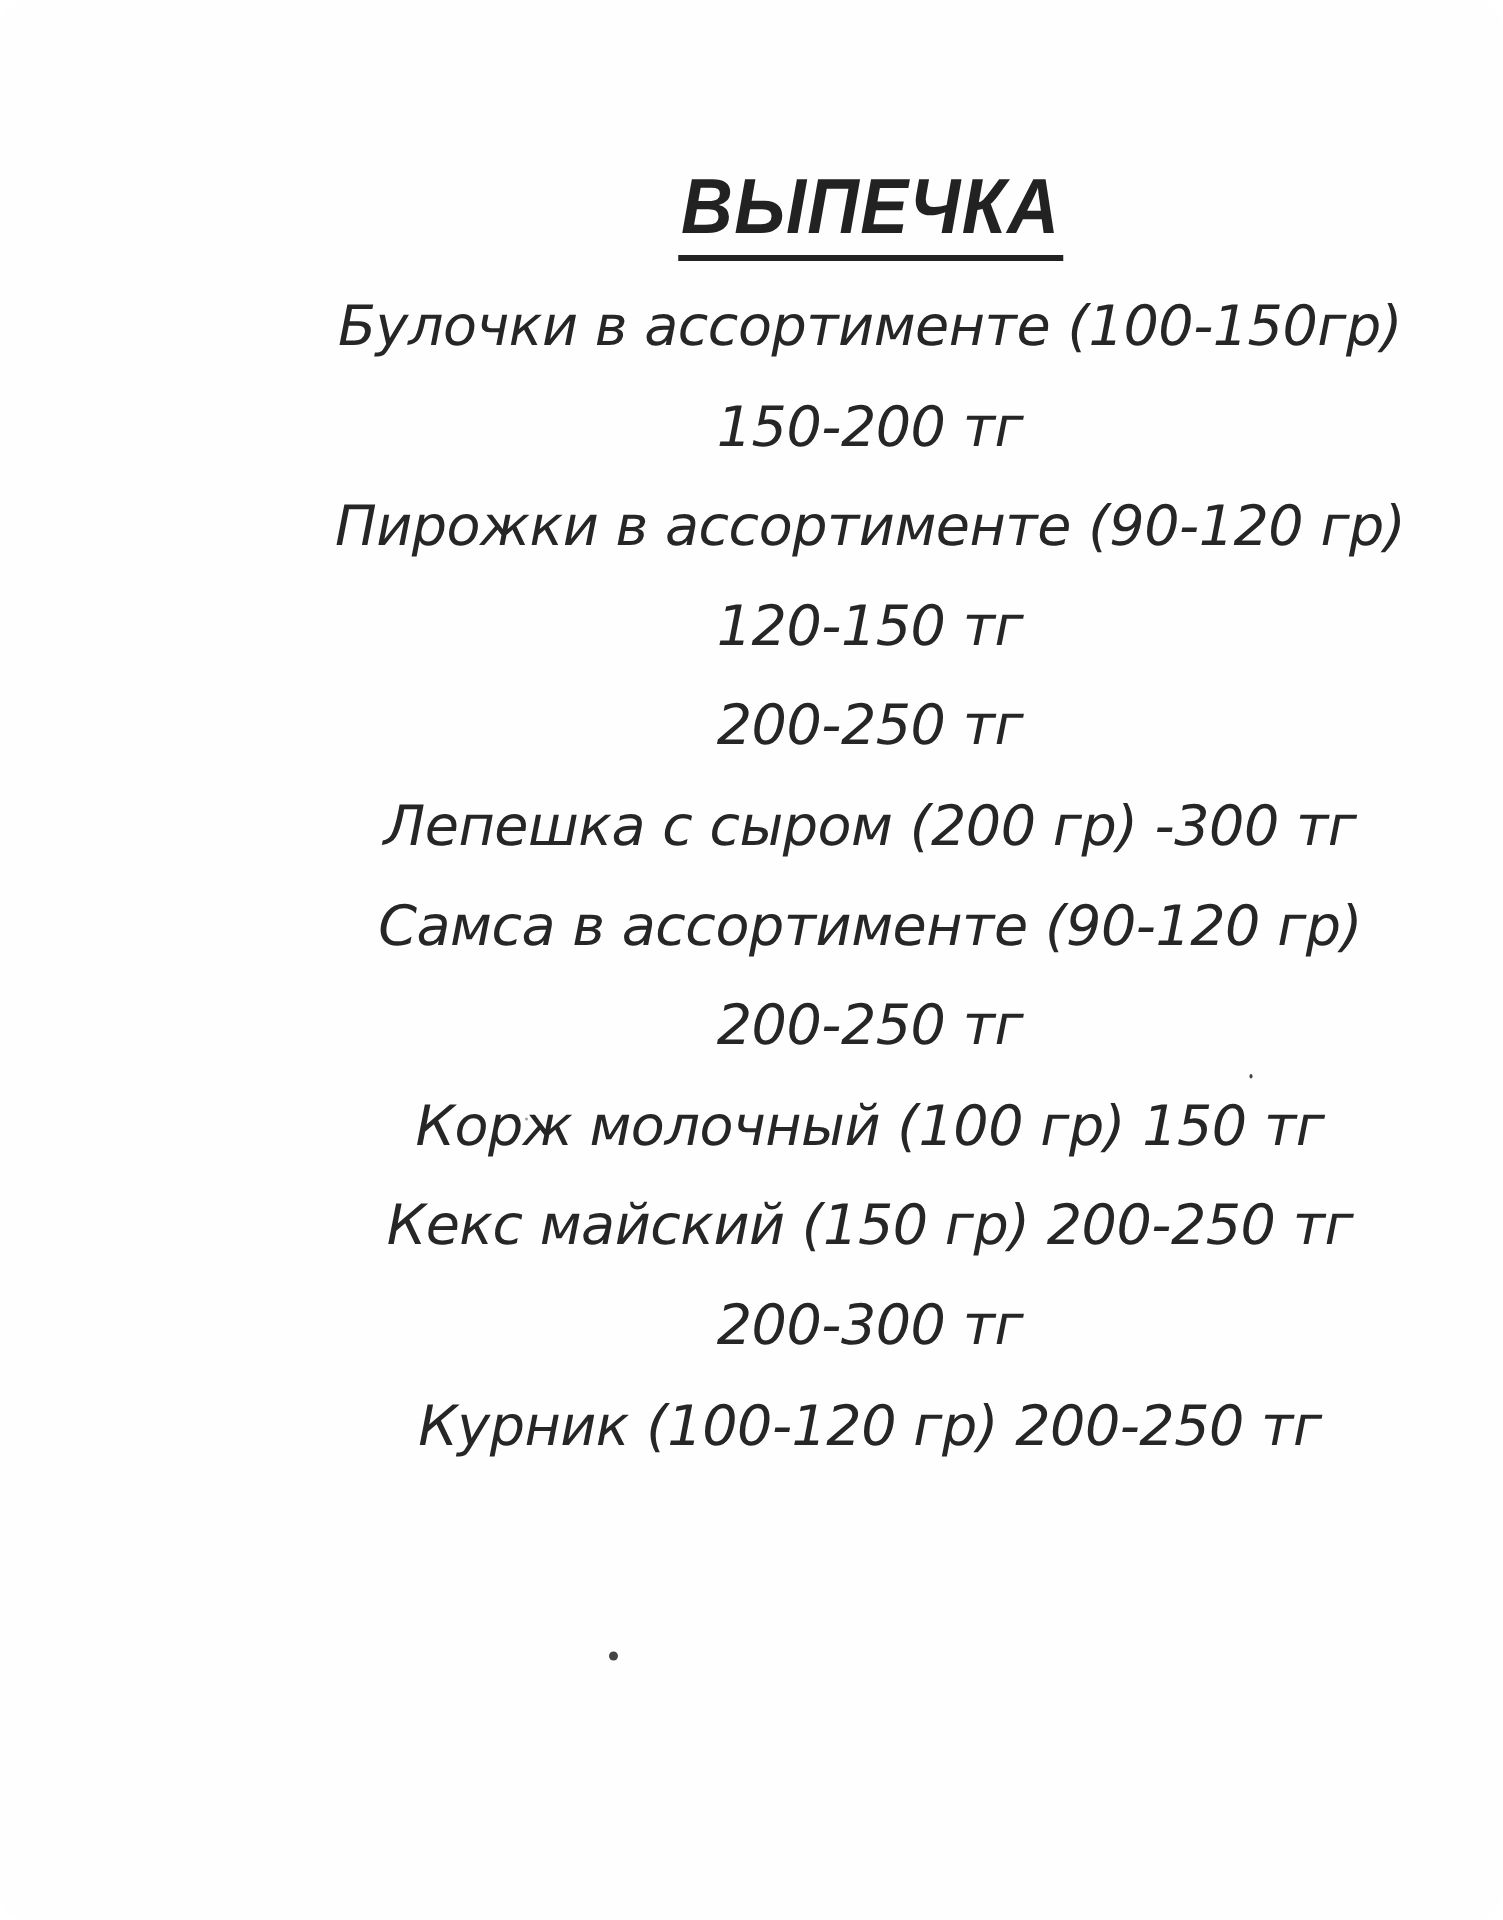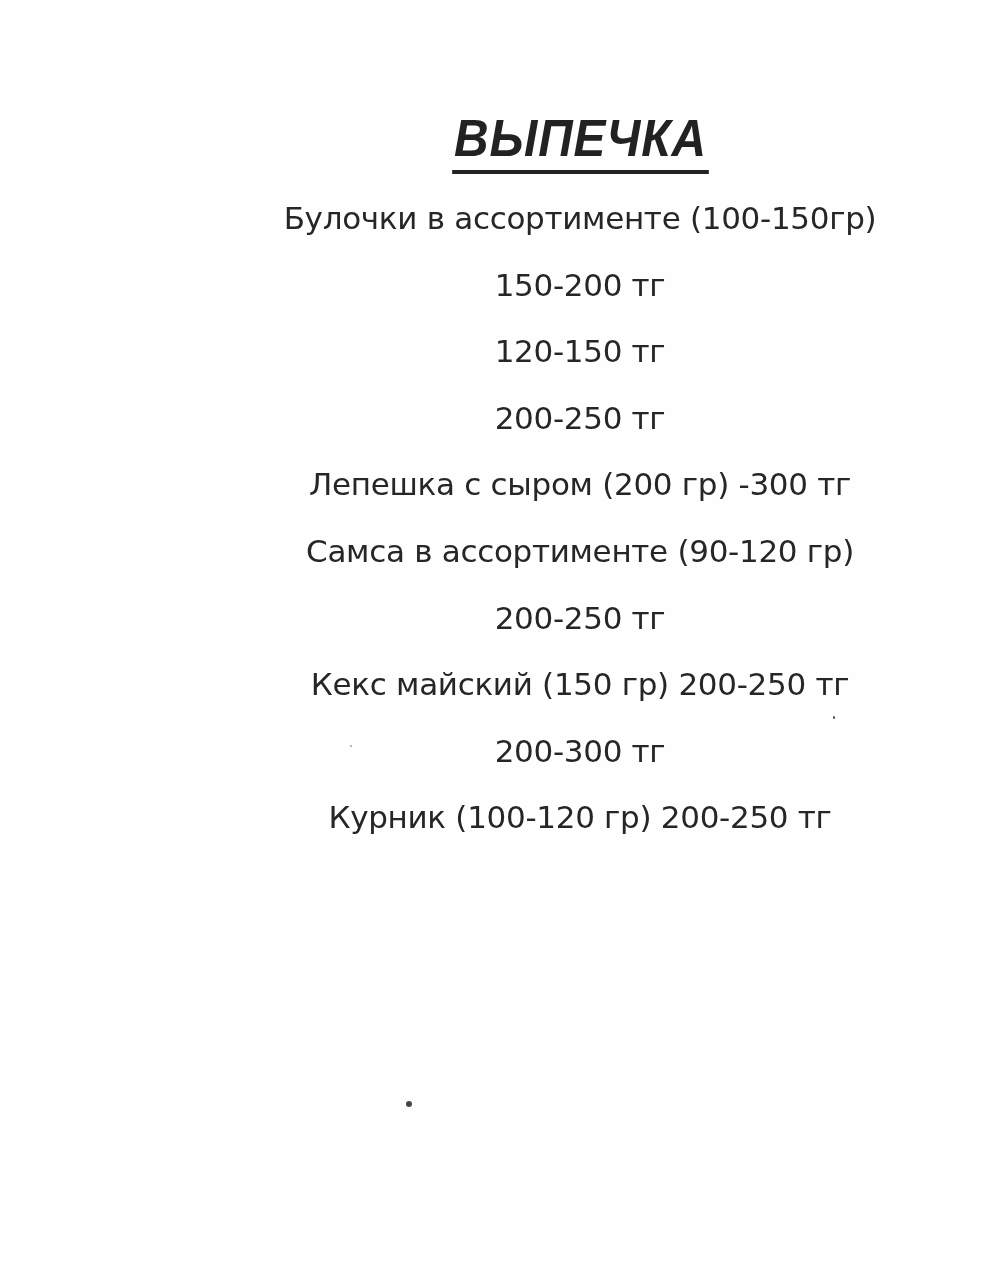--- a/index.html
+++ b/index.html
@@ -24,41 +24,44 @@
     }
     .title span {
       display: inline-block;
       border-bottom: 4px solid #222222;
       padding: 0 2px 2px 2px;
       transform: scaleX(0.92);
     }
     .lines { position: absolute; left: 0; width: 820px; top: 190px; }
     .line {
       height: 66.6px; line-height: 56px;
-      font-size: 31px; letter-spacing: -0.3px;
+      font-size: 37px; letter-spacing: -0.3px;
       white-space: nowrap;
+      font-style: italic;
     }
     .speck { position: absolute; border-radius: 50%; background: #444; }
   </style>
 </head>
 <body>
 
 <div class="page">
   <div class="content">
     <div class="title">
       <span>ВЫПЕЧКА</span>
     </div>
     <div class="lines">
       <div class="line">Булочки в ассортименте (100-150гр)</div>
       <div class="line">150-200 тг</div>
+      <div class="line">Пирожки в ассортименте (90-120 гр)</div>
       <div class="line">120-150 тг</div>
       <div class="line">200-250 тг</div>
       <div class="line">Лепешка с сыром (200 гр) -300 тг</div>
       <div class="line">Самса в ассортименте (90-120 гр)</div>
       <div class="line">200-250 тг</div>
+      <div class="line">Корж молочный (100 гр) 150 тг</div>
       <div class="line">Кекс майский (150 гр) 200-250 тг</div>
       <div class="line">200-300 тг</div>
       <div class="line">Курник (100-120 гр) 200-250 тг</div>
     </div>
   </div>
   <div class="speck" style="left:406px;top:1101px;width:6px;height:6px;"></div>
   <div class="speck" style="left:833px;top:716px;width:2px;height:3px;"></div>
   <div class="speck" style="left:350px;top:745px;width:2px;height:2px;opacity:.5"></div>
 </div>
 

